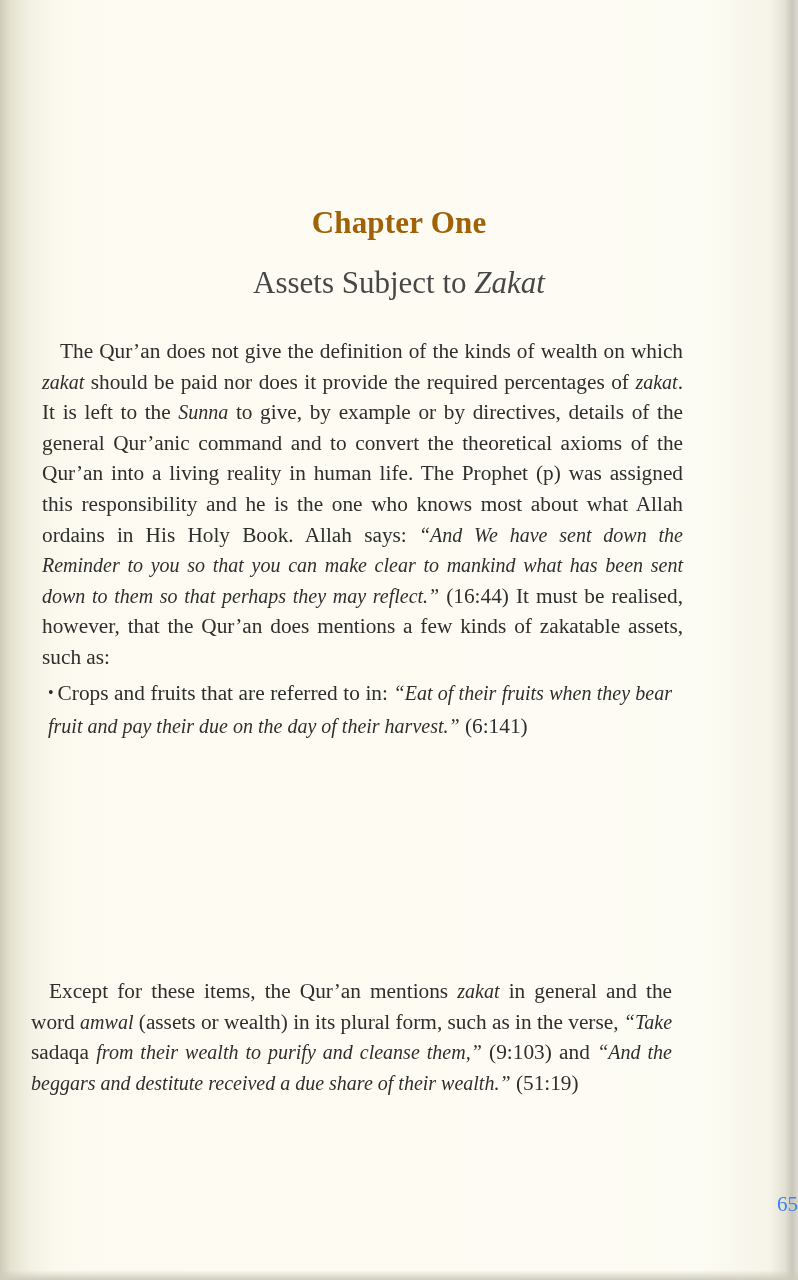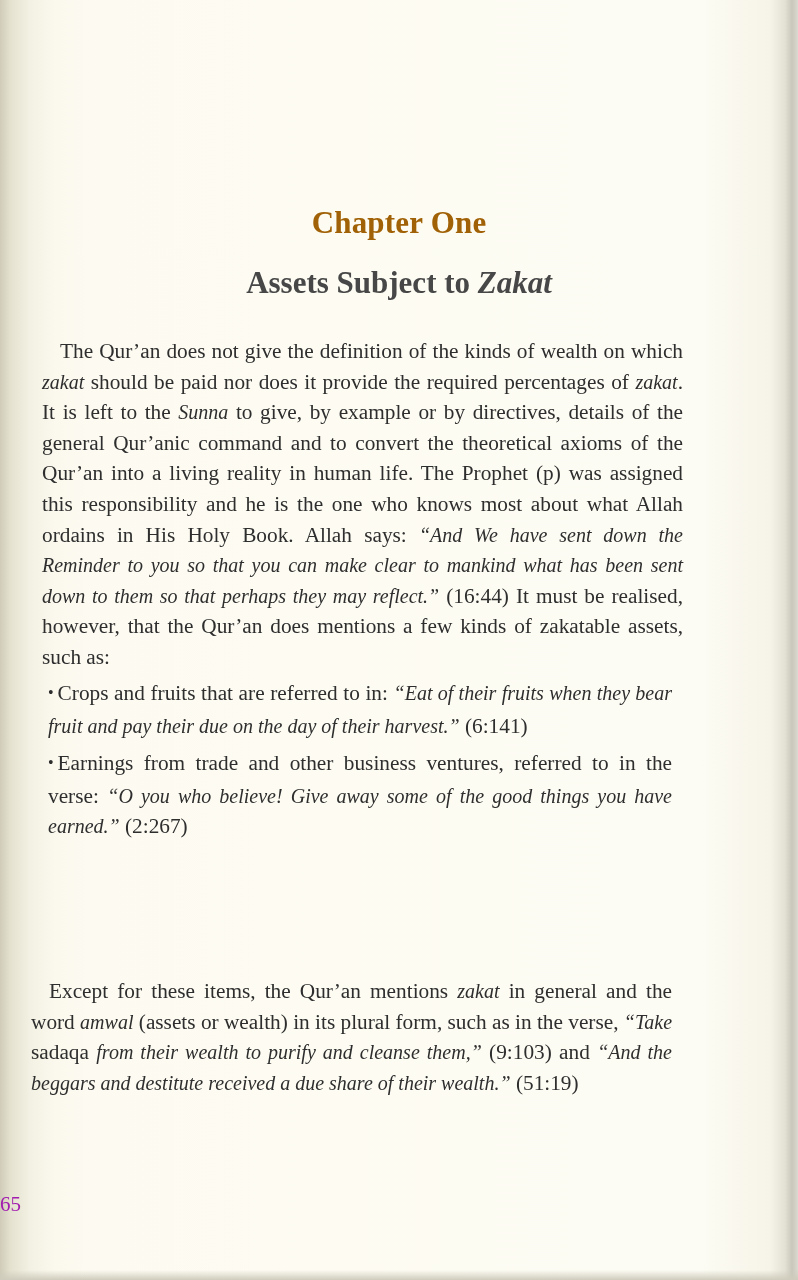--- a/index.html
+++ b/index.html
@@ -19,52 +19,51 @@
       position: absolute; left: 0; right: 0; bottom: 0; height: 10px;
       background: linear-gradient(to bottom, rgba(253,251,240,0) 0, #cfccbd 100%);
     }
     .chapter-label {
       position: absolute; top: 205px; left: 0; right: 0;
       text-align: center; font-size: 31px; font-weight: bold;
       color: #a16207; letter-spacing: 0.2px;
     }
     .chapter-title {
       position: absolute; top: 265px; left: 0; right: 0;
-      text-align: center; font-size: 31px; font-weight: bold;
+      text-align: center; font-size: 31px; font-weight: normal;
       color: #474747;
     }
     .chapter-title i { font-style: italic; }
     .text {
       position: absolute; left: 31px; width: 641px;
       font-size: 21.3px; line-height: 30.6px;
       text-align: justify;
       color: #2e2e2e;
     }
     .p1 { top: 336px; text-indent: 18px; margin-left: 11px; }
     .list { top: 678px; left: 48px; width: 624px; }
     .list .item { margin-bottom: 7px; text-indent: 0; padding-left: 0; }
     .bullet { font-size: 16px; position: relative; top: -2px; margin-right: 4px; }
     .p2 { top: 976px; text-indent: 18px; }
     i.q { font-style: italic; font-size: 20px; }
     .pagenum {
       position: absolute; top: 1192px; left: 0; right: 0;
-      text-align: left; font-size: 21px; color: #a21caf;
+      text-align: right; font-size: 21px; color: #3b82f6;
     }
   </style>
 </head>
 <body>
 
 <div class="page"></div>
 <div class="bottom-edge"></div>
 
 <div class="chapter-label">Chapter One</div>
 <div class="chapter-title"><span>Assets Subject to </span><i>Zakat</i></div>
 
 <div class="text p1">The Qur’an does not give the definition of the kinds of wealth on which <i class="q">zakat</i> should be paid nor does it provide the required percentages of <i class="q">zakat</i>. It is left to the <i class="q">Sunna</i> to give, by example or by directives, details of the general Qur’anic command and to con­vert the theoretical axioms of the Qur’an into a living reality in human life. The Prophet (p) was assigned this responsibility and he is the one who knows most about what Allah ordains in His Holy Book. Allah says: <i class="q">“And We have sent down the Reminder to you so that you can make clear to mankind what has been sent down to them so that perhaps they may reflect.”</i> (16:44) It must be realised, however, that the Qur’an does mentions a few kinds of zakatable assets, such as:</div>
 
 <div class="text list">
   <div class="item"><span class="bullet">•</span>Crops and fruits that are referred to in: <i class="q">“Eat of their fruits when they bear fruit and pay their due on the day of their harvest.”</i> (6:141)</div>
-  <div class="item"><span class="bullet">•</span>Earnings from trade and other business ventures, referred to in the verse: <i class="q">“O you who believe! Give away some of the good things you have earned.”</i> (2:267)</div>
 </div>
 
 <div class="text p2">Except for these items, the Qur’an mentions <i class="q">zakat</i> in general and the word <i class="q">amwal</i> (assets or wealth) in its plural form, such as in the verse, <i class="q">“Take</i> sadaqa <i class="q">from their wealth to purify and cleanse them,”</i> (9:103) and <i class="q">“And the beggars and destitute received a due share of their wealth.”</i> (51:19)</div>
 
 <div class="pagenum">65</div>
 
 </body></html>

